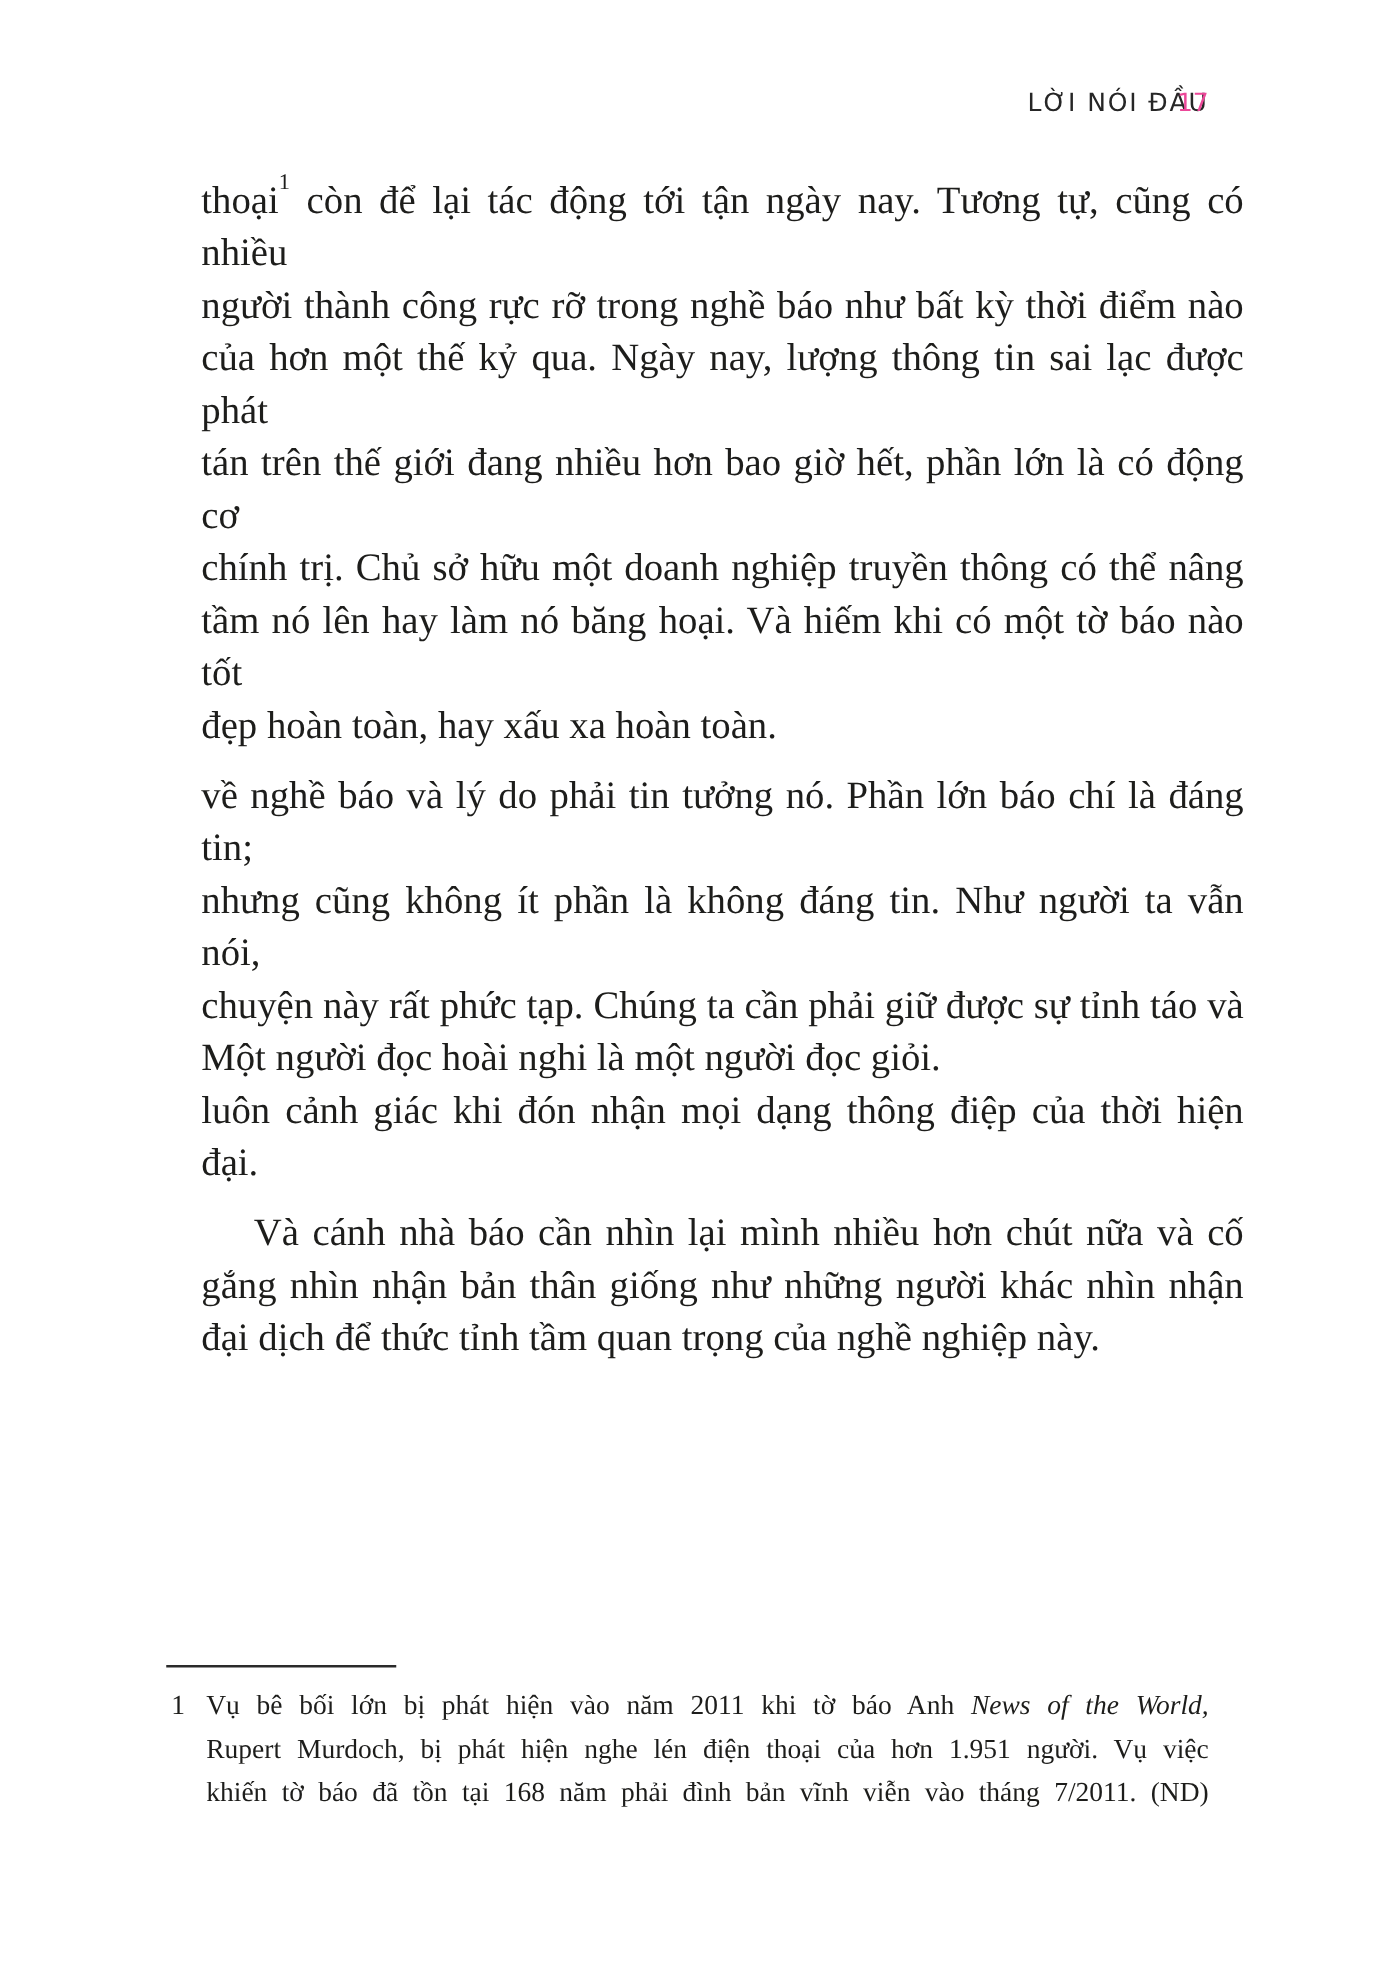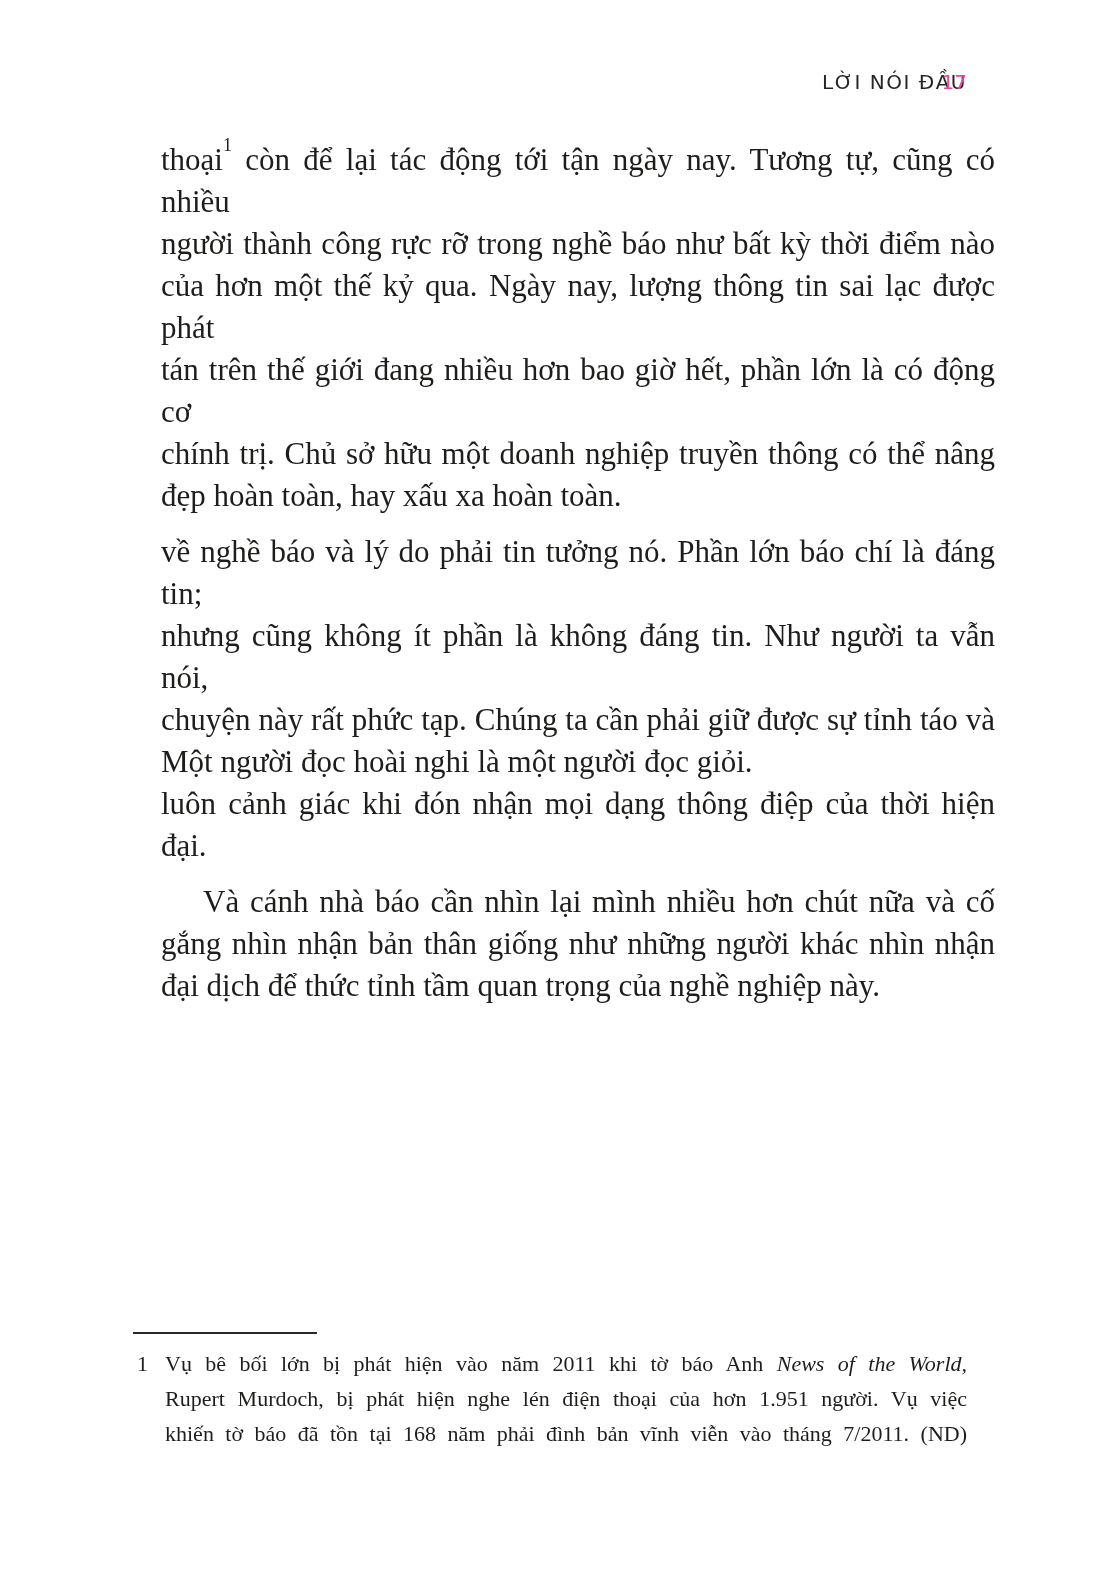--- a/index.html
+++ b/index.html
@@ -109,20 +109,21 @@
   </div>
 
   <div class="body-text">
 
     <div class="para">
       <div class="line"><span>thoại</span><sup class="fnref">1</sup><span> còn để lại tác động tới tận ngày nay. Tương tự, cũng có nhiều</span></div>
       <div class="line">người thành công rực rỡ trong nghề báo như bất kỳ thời điểm nào</div>
       <div class="line">của hơn một thế kỷ qua. Ngày nay, lượng thông tin sai lạc được phát</div>
       <div class="line">tán trên thế giới đang nhiều hơn bao giờ hết, phần lớn là có động cơ</div>
       <div class="line">chính trị. Chủ sở hữu một doanh nghiệp truyền thông có thể nâng</div>
+      <div class="line">tầm nó lên hay làm nó băng hoại. Và hiếm khi có một tờ báo nào tốt</div>
       <div class="line last">đẹp hoàn toàn, hay xấu xa hoàn toàn.</div>
     </div>
 
     <div class="para">
       <div class="line">về nghề báo và lý do phải tin tưởng nó. Phần lớn báo chí là đáng tin;</div>
       <div class="line">nhưng cũng không ít phần là không đáng tin. Như người ta vẫn nói,</div>
       <div class="line">chuyện này rất phức tạp. Chúng ta cần phải giữ được sự tỉnh táo và</div>
       <div class="line last">Một người đọc hoài nghi là một người đọc giỏi.</div>
       <div class="line">luôn cảnh giác khi đón nhận mọi dạng thông điệp của thời hiện đại.</div>
     </div>

